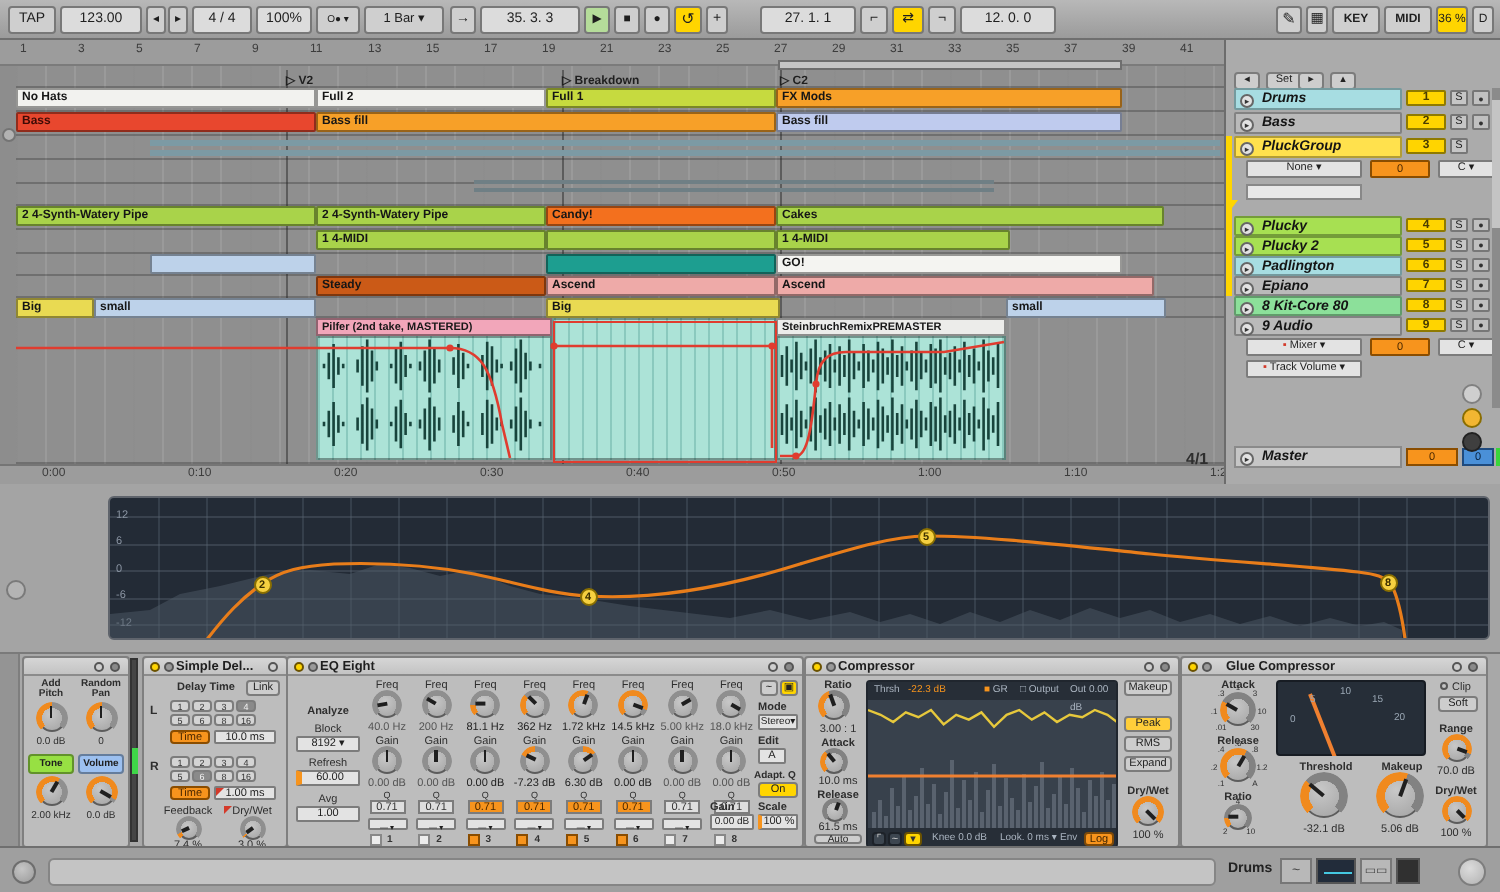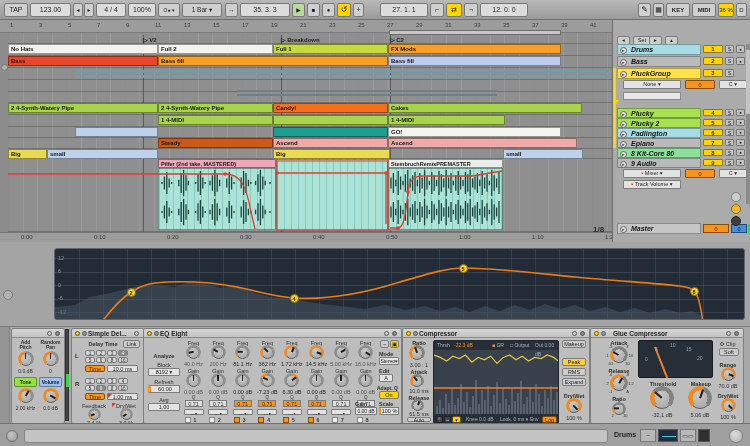--- a/index.html
+++ b/index.html
@@ -246,21 +246,21 @@
         <div class="a" style="left: 134px; top: 139px; width: 3px; height: 7px; background: rgb(74, 74, 74);"></div>
         <div class="fv a" style="left: 10px; top: 60px; width: 58px; height: 9px;">None ▾</div>
         <div class="a" style="left: 72px; top: 60px; width: 30px; height: 9px; background: rgb(247, 148, 29); border: 1px solid rgb(138, 77, 0); border-radius: 1px; font-size: 5.5px; text-align: center; line-height: 8px; color: rgb(74, 40, 0);">0</div>
         <div class="fv a" style="left: 106px; top: 60px; width: 28px; height: 9px;">C ▾</div>
         <div class="a" style="left: 10px; top: 72px; width: 58px; height: 8px; background: rgb(232, 232, 232); border: 1px solid rgb(136, 136, 136);"></div>
         <div class="a" style="left: 0px; top: 80px; width: 0px; height: 0px; border-left: 3px solid transparent; border-right: 3px solid transparent; border-top: 4px solid rgb(255, 213, 0);"></div>
         <div class="fv a" style="left: 10px; top: 149px; width: 58px; height: 9px;"><span style="color:#d43a2a">▪</span> Mixer ▾</div>
         <div class="a" style="left: 72px; top: 149px; width: 30px; height: 9px; background: rgb(247, 148, 29); border: 1px solid rgb(138, 77, 0); border-radius: 1px; font-size: 5.5px; text-align: center; line-height: 8px; color: rgb(74, 40, 0);">0</div>
         <div class="fv a" style="left: 106px; top: 149px; width: 28px; height: 9px;">C ▾</div>
         <div class="fv a" style="left: 10px; top: 160px; width: 58px; height: 9px;"><span style="color:#d43a2a">▪</span> Track Volume ▾</div>
-        <div class="a" style="left: -20px; top: 205px; font-size: 8px; font-weight: bold; color: rgb(46, 46, 46);">1/8</div>
+        <div class="a" style="left: -20px; top: 205px; font-size: 8px; font-weight: bold; color: rgb(46, 46, 46);">4/1</div>
         <div class="a" style="left: 4px; top: 203px; width: 84px; height: 11px; background: rgb(198, 198, 198); border: 1px solid rgba(0, 0, 0, 0.3);">
           <div class="a" style="left: 2px; top: 1.5px; width: 7px; height: 7px; border-radius: 50%; background: rgb(226, 226, 226); border: 1px solid rgb(102, 102, 102); font-size: 4.5px; text-align: center; line-height: 6px; color: rgb(51, 51, 51);">▸</div>
           <div class="tname a" style="left: 13px; top: 0px; width: 70px;">Master</div>
         </div>
         <div class="a" style="left: 90px; top: 204px; width: 26px; height: 9px; background: rgb(247, 148, 29); border: 1px solid rgb(138, 77, 0); font-size: 5.5px; text-align: center; line-height: 8px; color: rgb(74, 40, 0);">0</div>
         <div class="a" style="left: 118px; top: 204px; width: 16px; height: 9px; background: rgb(74, 144, 216); border: 1px solid rgb(30, 74, 126); font-size: 5.5px; text-align: center; line-height: 8px; color: rgb(8, 32, 60);">0</div>
         <div class="a" style="left: 135px; top: 204px; width: 3px; height: 9px; background: rgb(58, 214, 58);"></div>
         <div class="a" style="left: 133px; top: 24px; width: 5px; height: 160px; background: rgb(139, 139, 139);"></div>
         <div class="a" style="left: 133px; top: 30px; width: 5px; height: 64px; background: rgb(196, 196, 196);"></div>
         <div class="a" style="left: 118px; top: 172px; width: 10px; height: 10px; border-radius: 50%; background: rgb(207, 207, 207); border: 1px solid rgb(128, 128, 128);"></div>

